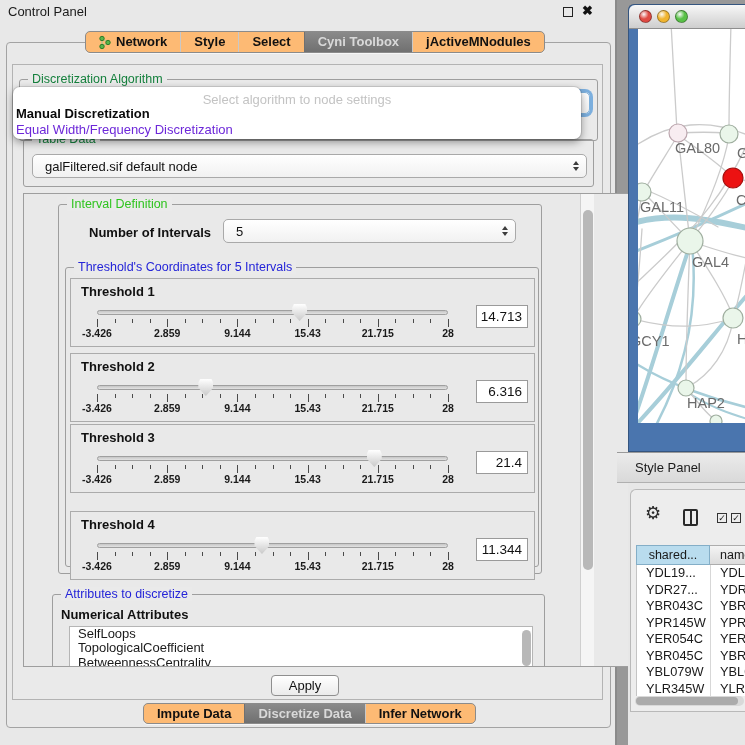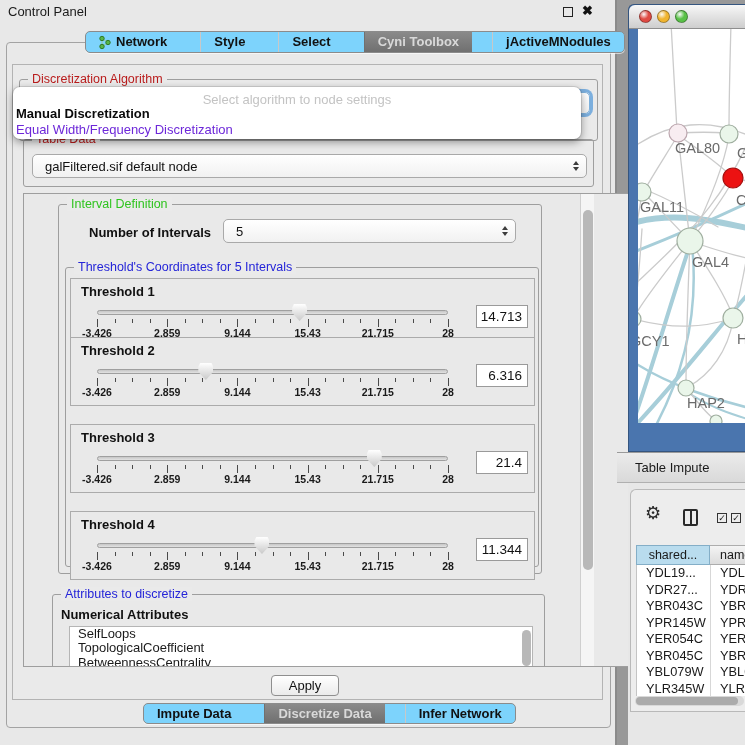--- a/index.html
+++ b/index.html
@@ -7,27 +7,27 @@
   #stage{position:relative;width:745px;height:745px;background:#989898;overflow:hidden;}
   
   #left-window{position:absolute;left:0;top:0;width:617px;height:745px;background:#e8e8e8;border-right:2px solid #8a8a8a;}
   .titlebar{position:absolute;left:0;top:0;width:100%;height:22px;background:#e8e8e8;}
   .title-text{position:absolute;left:8px;top:4px;font-size:13px;color:#1a1a1a;}
   .float-icon{position:absolute;left:563px;top:7px;width:10px;height:10px;border:1.5px solid #222;background:transparent;}
   .close-icon{position:absolute;left:582px;top:3px;font-size:13px;color:#111;font-weight:bold;}
   .outer-panel{position:absolute;left:6px;top:42px;width:605px;height:686px;border:1px solid #a3a3a3;border-radius:4px;background:#e9e9e9;}
   .inner-panel{position:absolute;left:12px;top:64px;width:591px;height:636px;border:1px solid #b3b3b3;background:#eaeaea;}
   
-  .seg-strip{position:absolute;display:flex;height:22px;background:#7dd3fc;border:1px solid #8b8b8b;border-radius:5px;overflow:hidden;z-index:20;box-shadow:0 1px 0 rgba(255,255,255,.6);gap:20px;}
+  .seg-strip{position:absolute;display:flex;height:22px;background:#fdba74;border:1px solid #8b8b8b;border-radius:5px;overflow:hidden;z-index:20;box-shadow:0 1px 0 rgba(255,255,255,.6);}
   .seg{padding:0 13px;line-height:20px;font-size:13px;font-weight:bold;color:#111;border-left:1px solid #c8c8c8;display:flex;align-items:center;gap:5px;white-space:nowrap;cursor:default;}
   .seg:first-child{border-left:none;}
   .seg.selected{background:linear-gradient(#8a8a8a,#707070);color:#d9d9d9;border-left-color:#707070;}
   
   .group{position:absolute;border:1px solid #9e9e9e;border-radius:3px;}
-  .grouplab{position:absolute;top:-8px;left:8px;padding:0 4px;background:#eaeaea;font-size:12.5px;color:#b91c1c;white-space:nowrap;}
+  .grouplab{position:absolute;top:-8px;left:8px;padding:0 4px;background:#eaeaea;font-size:12.5px;color:#15803d;white-space:nowrap;}
   .lab-green{color:#2fc41f;}
   .lab-blue{color:#2424d8;}
   
   .combo{position:absolute;background:linear-gradient(#ffffff,#f1f1f1);border:1px solid #a9a9a9;border-radius:5px;font-size:13px;color:#111;display:flex;align-items:center;padding-left:12px;}
   .stepper{position:absolute;right:7px;top:50%;transform:translateY(-50%);display:flex;flex-direction:column;gap:2px;}
   .stepper i{width:0;height:0;border-left:3.5px solid transparent;border-right:3.5px solid transparent;}
   .stepper .up{border-bottom:4.5px solid #3c3c3c;}
   .stepper .dn{border-top:4.5px solid #3c3c3c;}
   .focus-ring{box-shadow:0 0 0 3px rgba(105,165,220,.85);border-color:#7fb2dd;}
   
@@ -182,21 +182,21 @@
                 <div class="tick" style="left: 377px; height: 8px;"></div>
                 <div class="ticklab" style="left: 26px;">-3.426</div>
                 <div class="ticklab" style="left: 96.2px;">2.859</div>
                 <div class="ticklab" style="left: 166.4px;">9.144</div>
                 <div class="ticklab" style="left: 236.6px;">15.43</div>
                 <div class="ticklab" style="left: 306.8px;">21.715</div>
                 <div class="ticklab" style="left: 377px;">28</div>
                 <div class="thumb" style="left: 221.096px;"></div>
                 <div class="tval">14.713</div>
               </div>
-              <div class="tbox" style="top: 69px; padding-left: 12px;">
+              <div class="tbox" style="top: 85px; padding-left: 12px;">
                 <div class="tlabel">Threshold 2</div>
                 <div class="track"></div>
                 <div class="tick" style="left: 26px; height: 8px;"></div>
                 <div class="tick" style="left: 43.55px; height: 4px;"></div>
                 <div class="tick" style="left: 61.1px; height: 4px;"></div>
                 <div class="tick" style="left: 78.65px; height: 4px;"></div>
                 <div class="tick" style="left: 96.2px; height: 8px;"></div>
                 <div class="tick" style="left: 113.75px; height: 4px;"></div>
                 <div class="tick" style="left: 131.3px; height: 4px;"></div>
                 <div class="tick" style="left: 148.85px; height: 4px;"></div>
@@ -377,21 +377,21 @@
           <text x="2" y="183" font-size="14.5" fill="#6b6b6b" font-family="&quot;Liberation Sans&quot;,sans-serif">GAL11</text>
           <text x="54" y="238" font-size="14.5" fill="#6b6b6b" font-family="&quot;Liberation Sans&quot;,sans-serif">GAL4</text>
           <text x="-8" y="317" font-size="14.5" fill="#6b6b6b" font-family="&quot;Liberation Sans&quot;,sans-serif">GCY1</text>
           <text x="99" y="315" font-size="14.5" fill="#6b6b6b" font-family="&quot;Liberation Sans&quot;,sans-serif">H</text>
           <text x="49" y="379" font-size="14.5" fill="#6b6b6b" font-family="&quot;Liberation Sans&quot;,sans-serif">HAP2</text>
         </svg>
     </div>
   </div>
 
   <div id="tp-bar">
-    <span>Table Impute</span>
+    <span>Style Panel</span>
   </div>
 
   <div id="tp-panel">
     <div class="tp-sub">
       <span class="gear">⚙</span>
       <span class="colicon">
           <i></i>
         </span>
       <span class="chk" style="left:86px;">✓</span>
       <span class="chk" style="left:100px;">✓</span>

